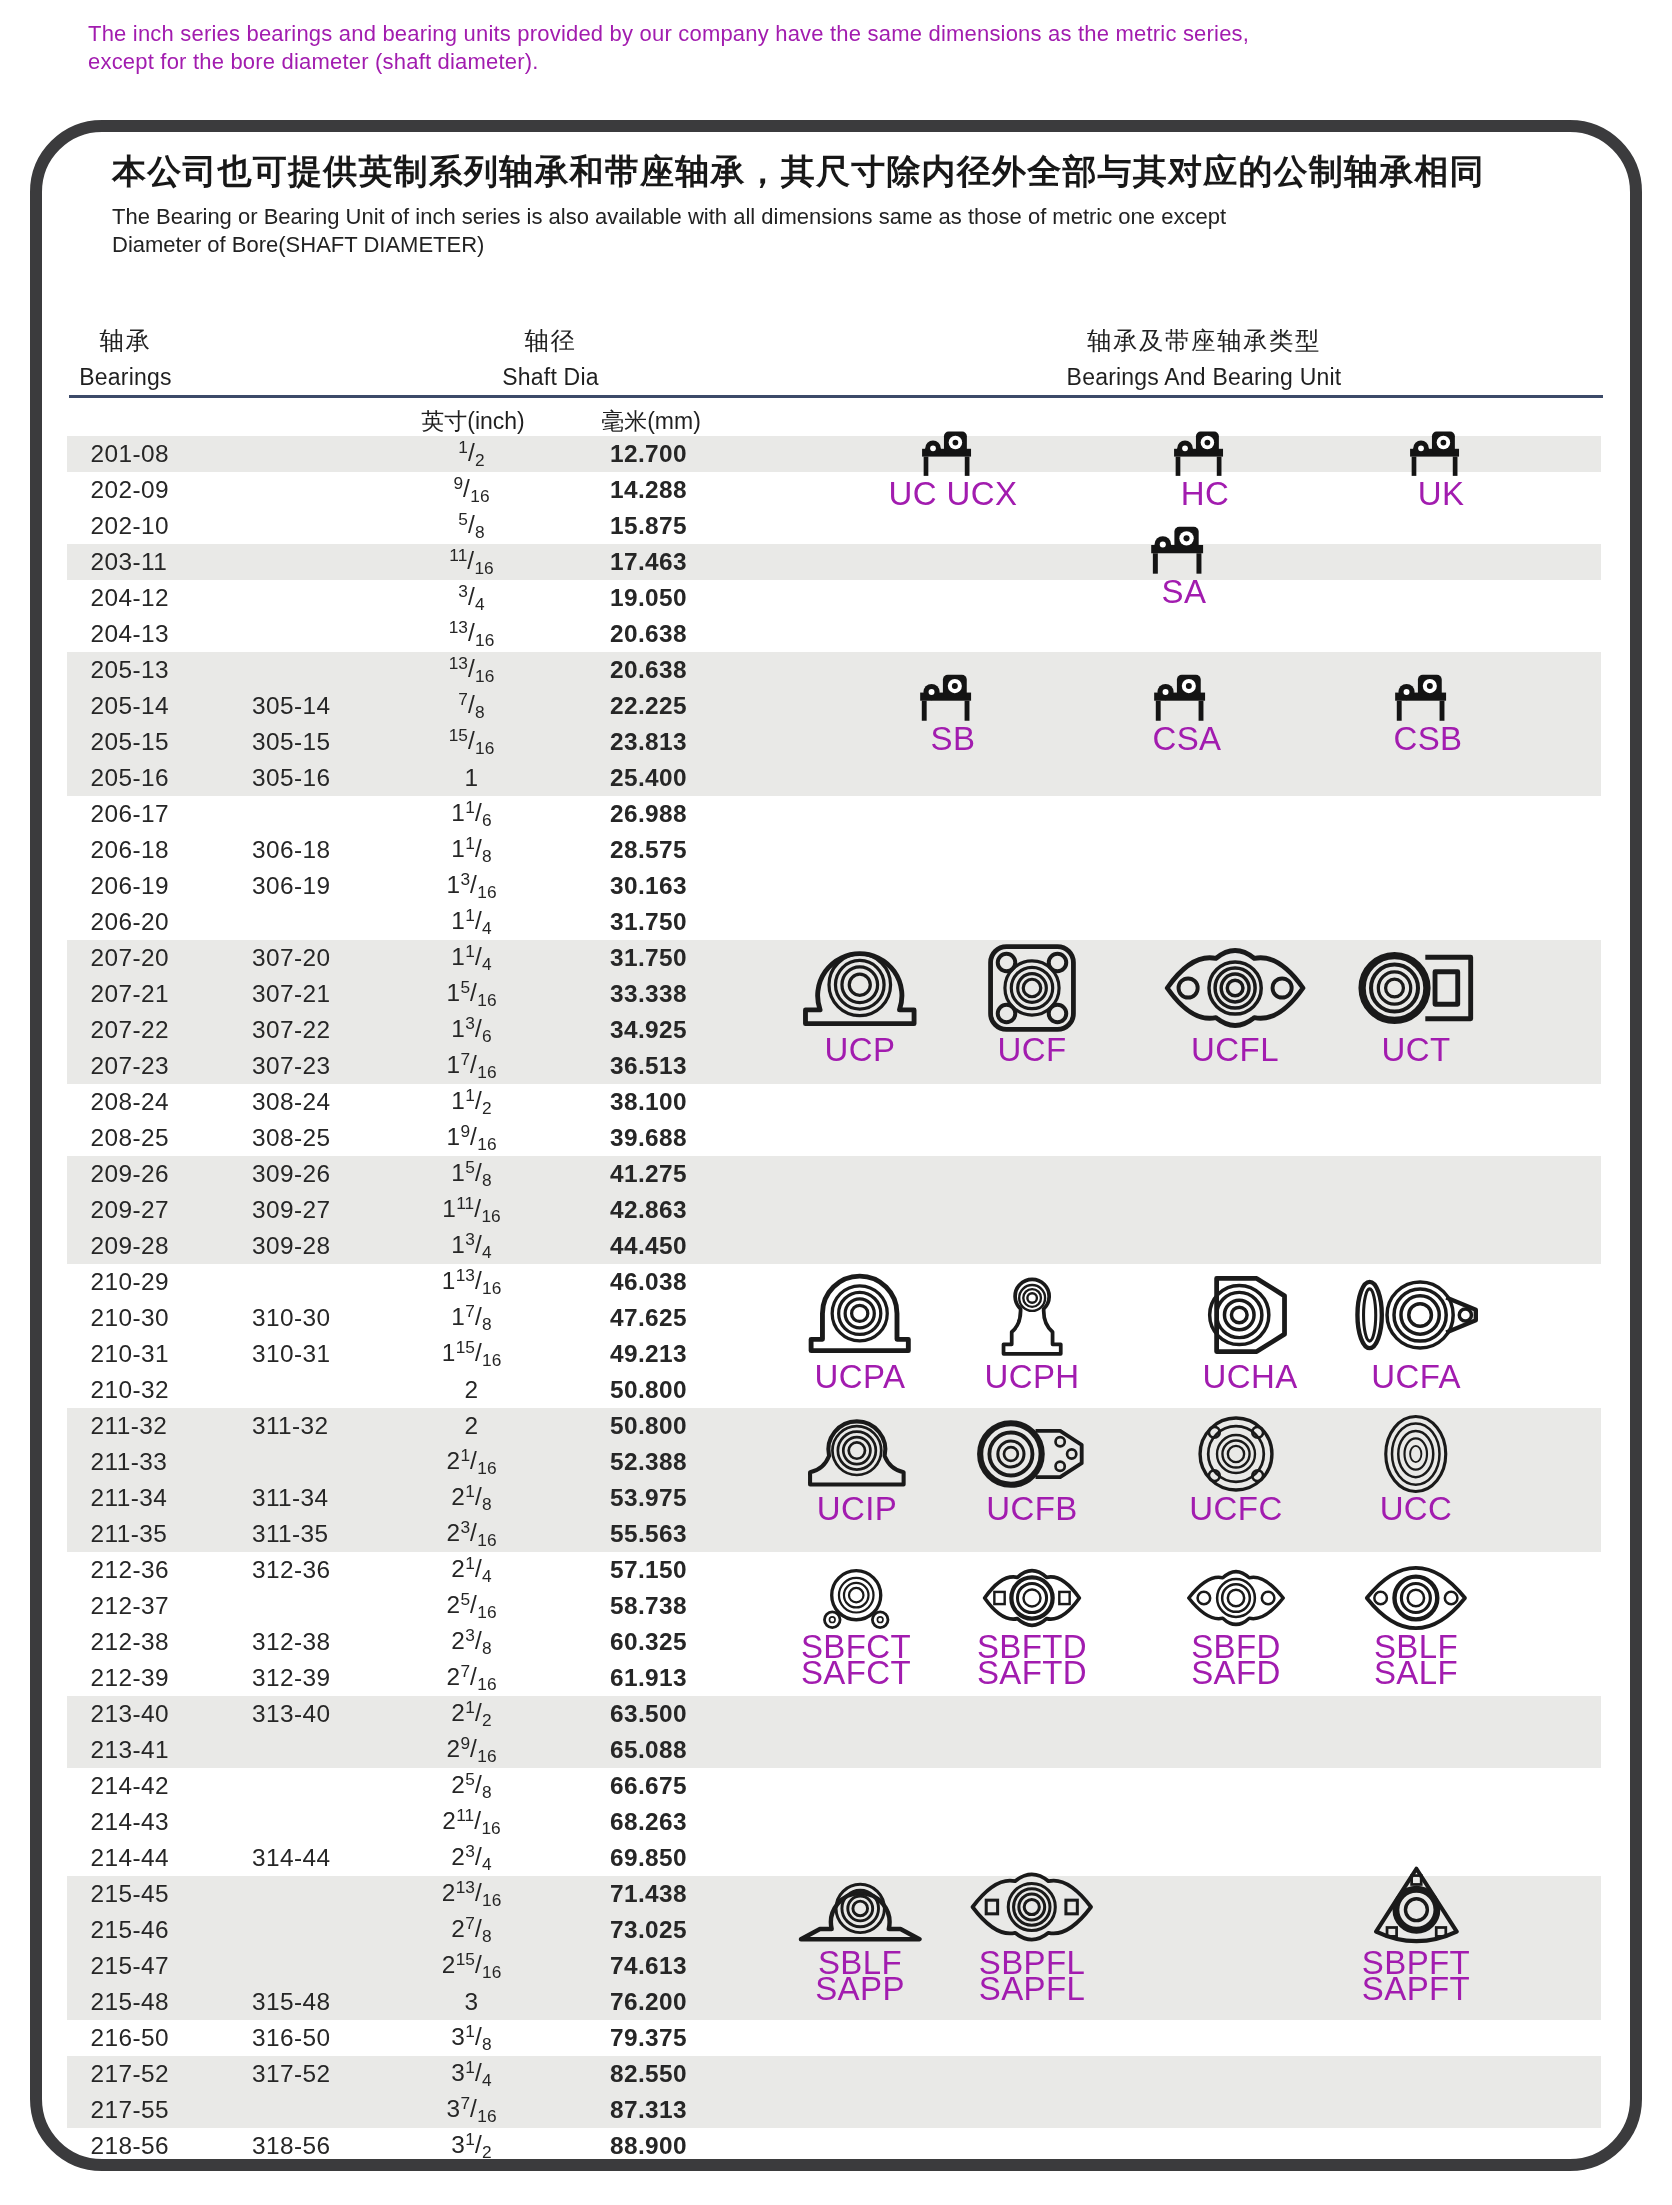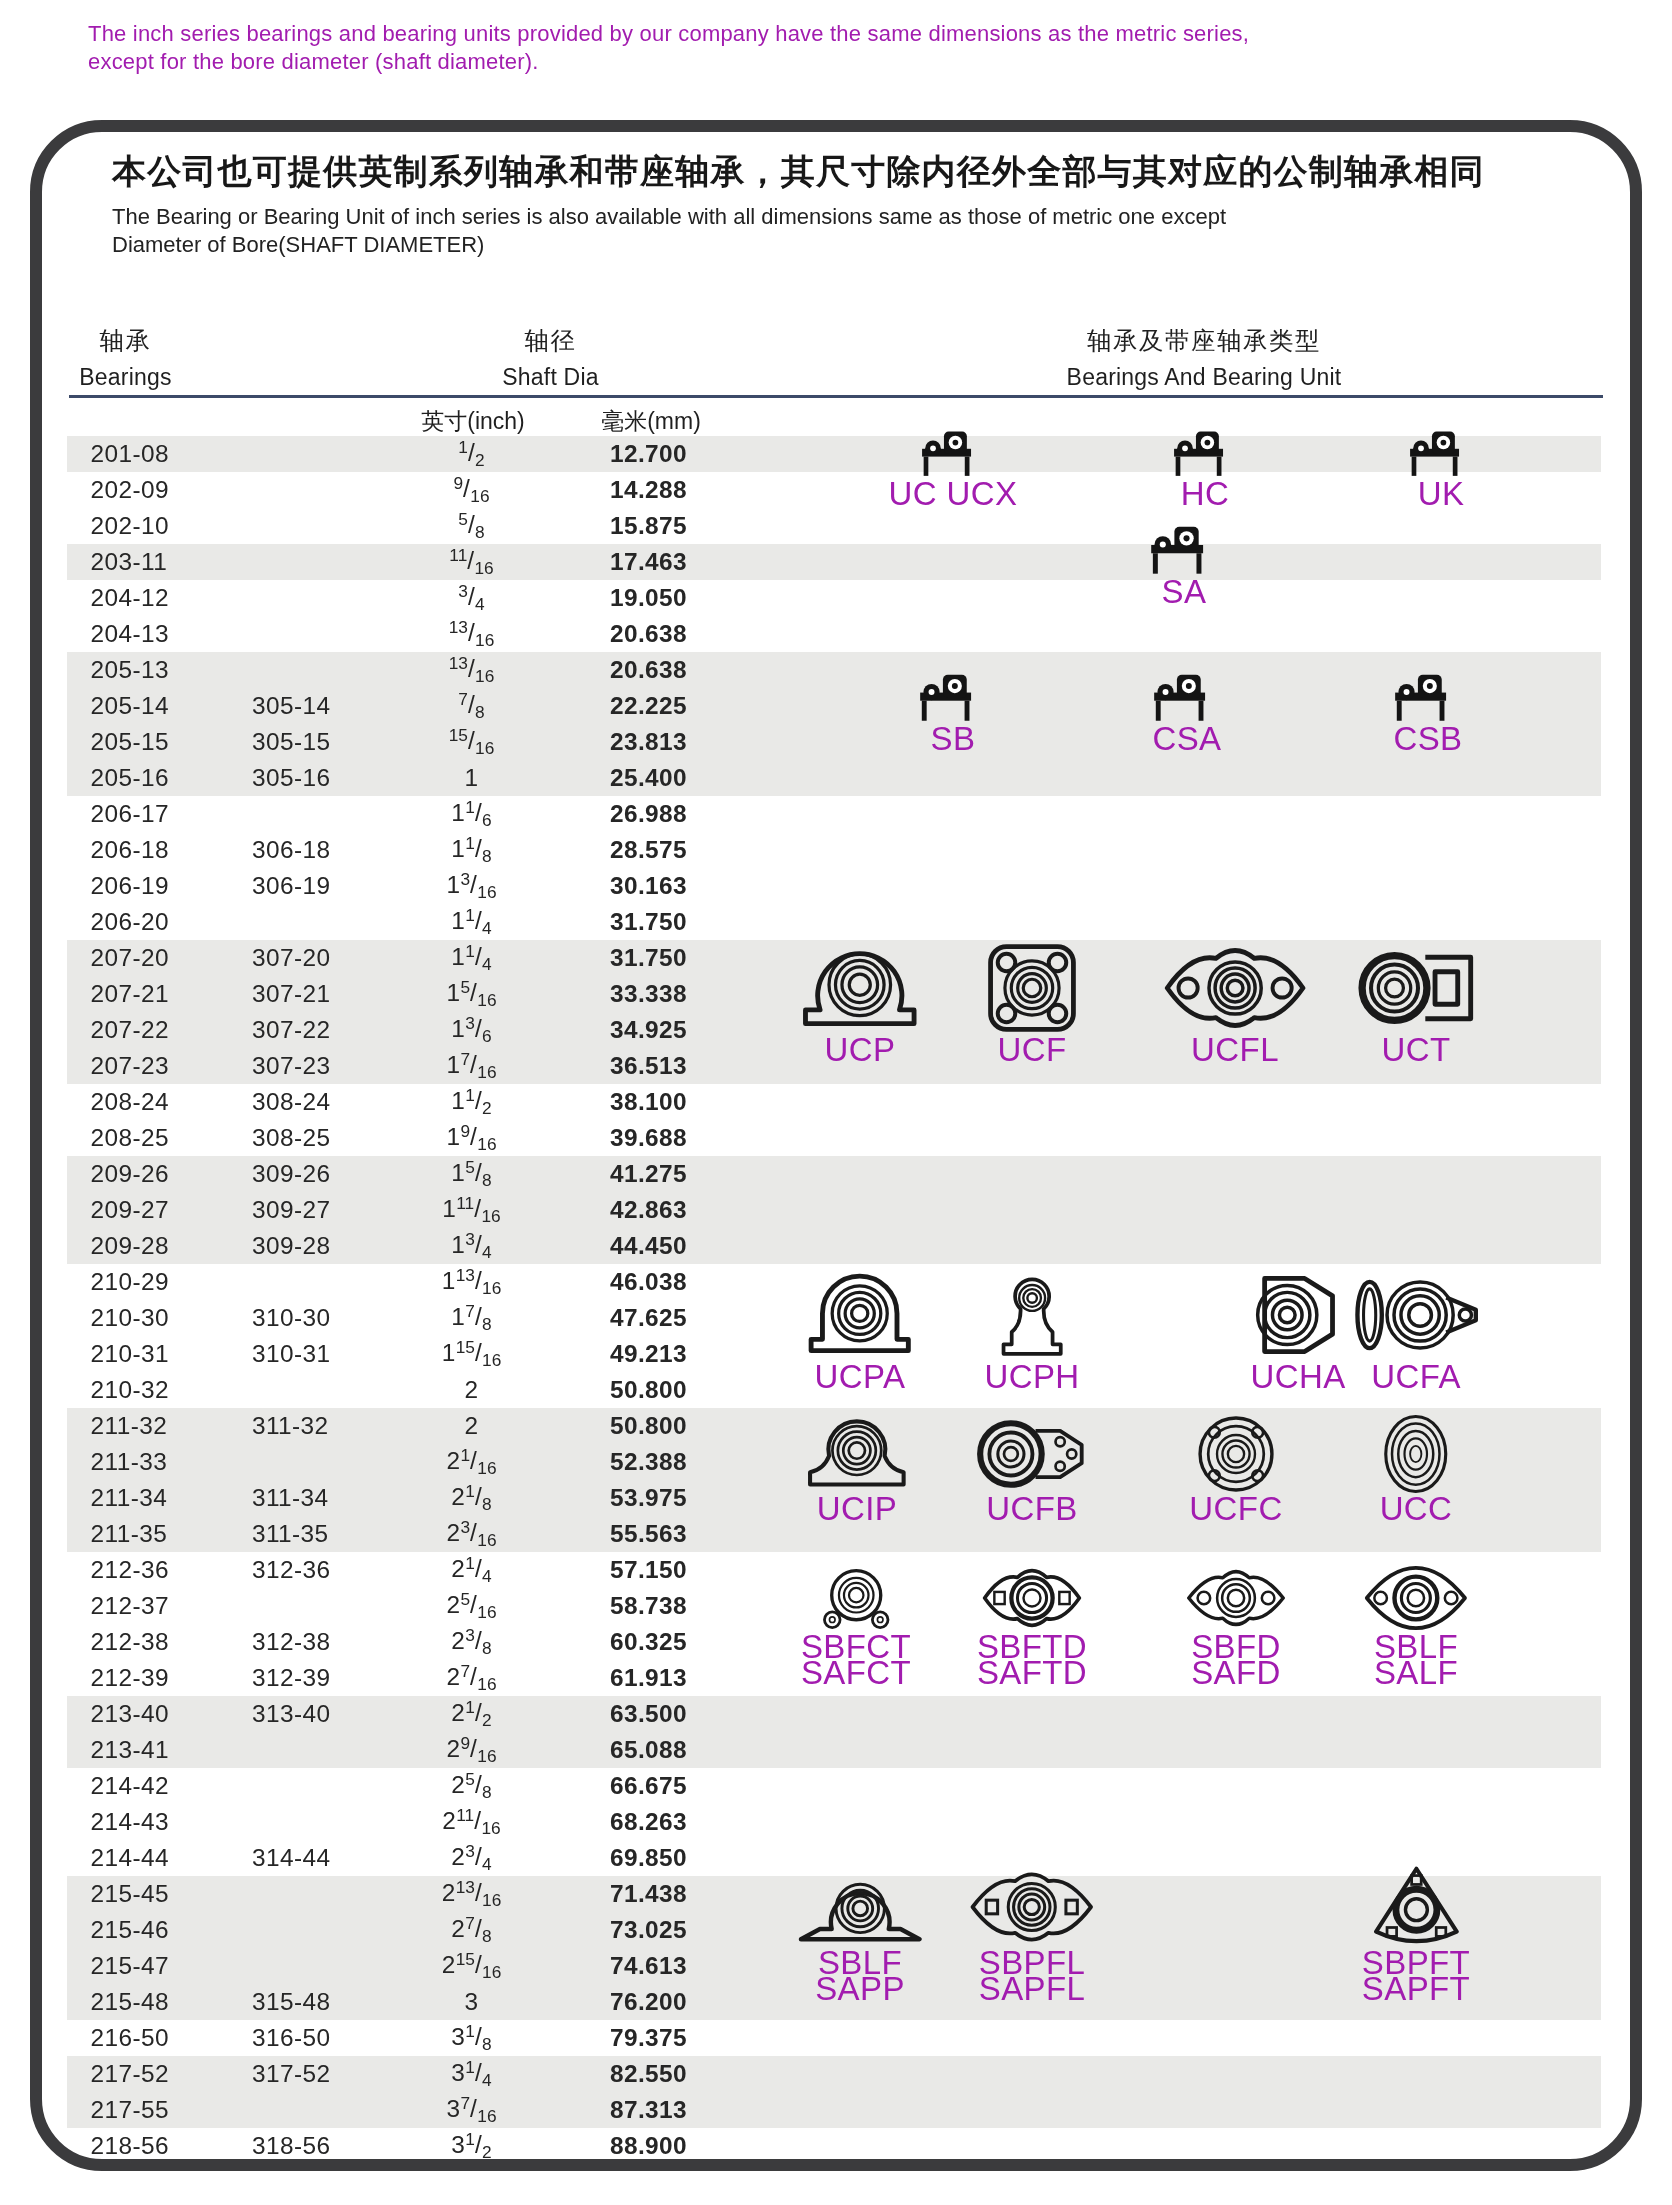--- a/index.html
+++ b/index.html
@@ -575,21 +575,21 @@
         <div class="unit-icon" style="height: 94px;">
           <svg viewBox="0 0 112 138">
             <path d="M14 126 H98 V112 H86 V94 Q72 82 73 60 A25 25 0 1 0 39 60 Q40 82 26 94 V112 H14 Z" fill="none" stroke="#1a1a1a" stroke-width="5.5" stroke-linejoin="round"></path>
             <circle cx="56" cy="44" r="19" fill="none" stroke="#1a1a1a" stroke-width="3.5"></circle>
             <circle cx="56" cy="44" r="13" fill="none" stroke="#1a1a1a" stroke-width="3.5"></circle>
             <circle cx="56" cy="44" r="7" fill="none" stroke="#1a1a1a" stroke-width="3.5"></circle>
           </svg>
         </div>
         <div class="unit-label">UCPH</div>
       </div>
-      <div class="unit-item" style="left: 1180px; top: 1268px;">
+      <div class="unit-item" style="left: 1132px; top: 1268px;">
         <div class="unit-icon" style="height: 94px;">
           <svg viewBox="0 0 128 108">
             <path d="M26 12 H72 L104 32 V76 L72 96 H26 Z" fill="none" stroke="#1a1a1a" stroke-width="5.5" stroke-linejoin="round"></path>
             <circle cx="52" cy="54" r="34" fill="none" stroke="#1a1a1a" stroke-width="4"></circle>
             <circle cx="52" cy="54" r="26" fill="none" stroke="#1a1a1a" stroke-width="4"></circle>
             <circle cx="52" cy="54" r="17" fill="none" stroke="#1a1a1a" stroke-width="4"></circle>
             <circle cx="52" cy="54" r="9" fill="none" stroke="#1a1a1a" stroke-width="4"></circle>
           </svg>
         </div>
         <div class="unit-label">UCHA</div>

